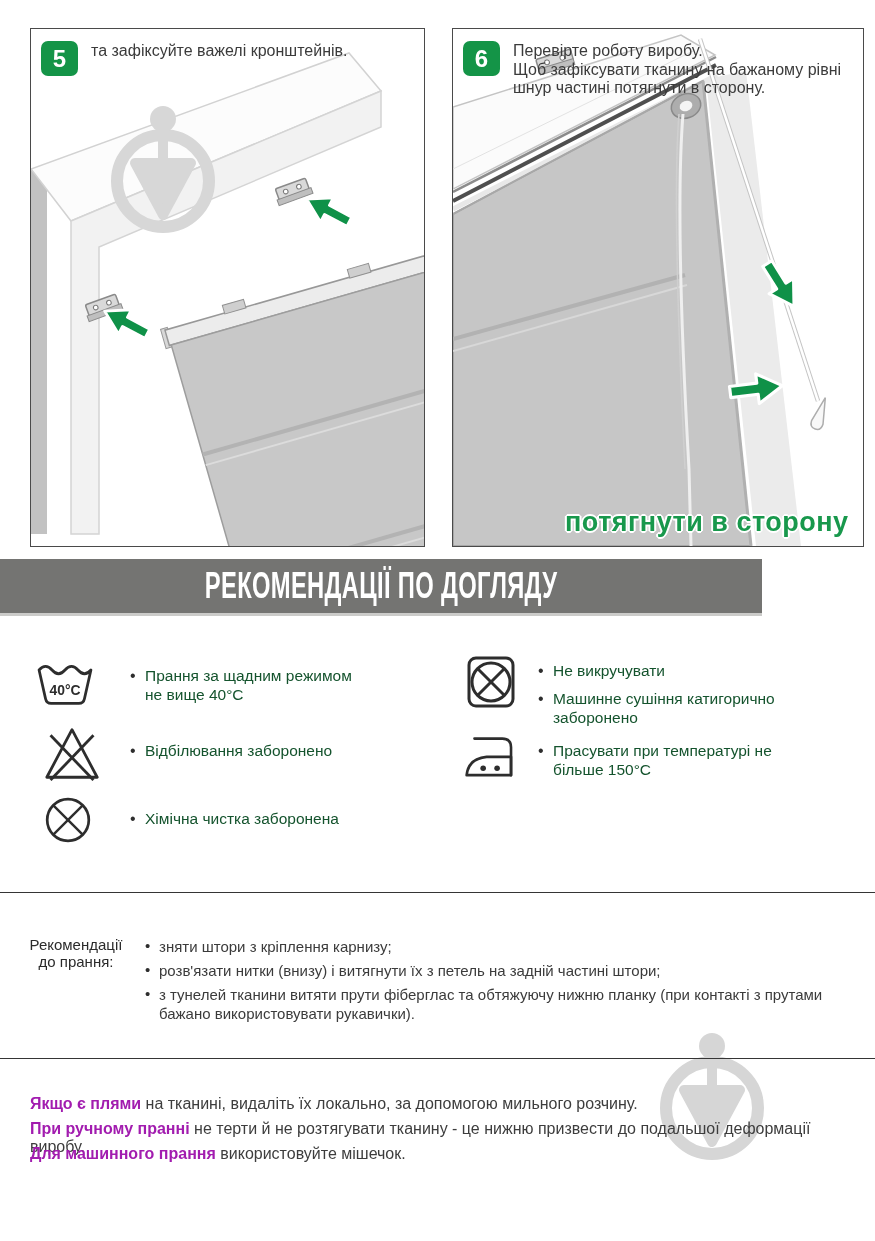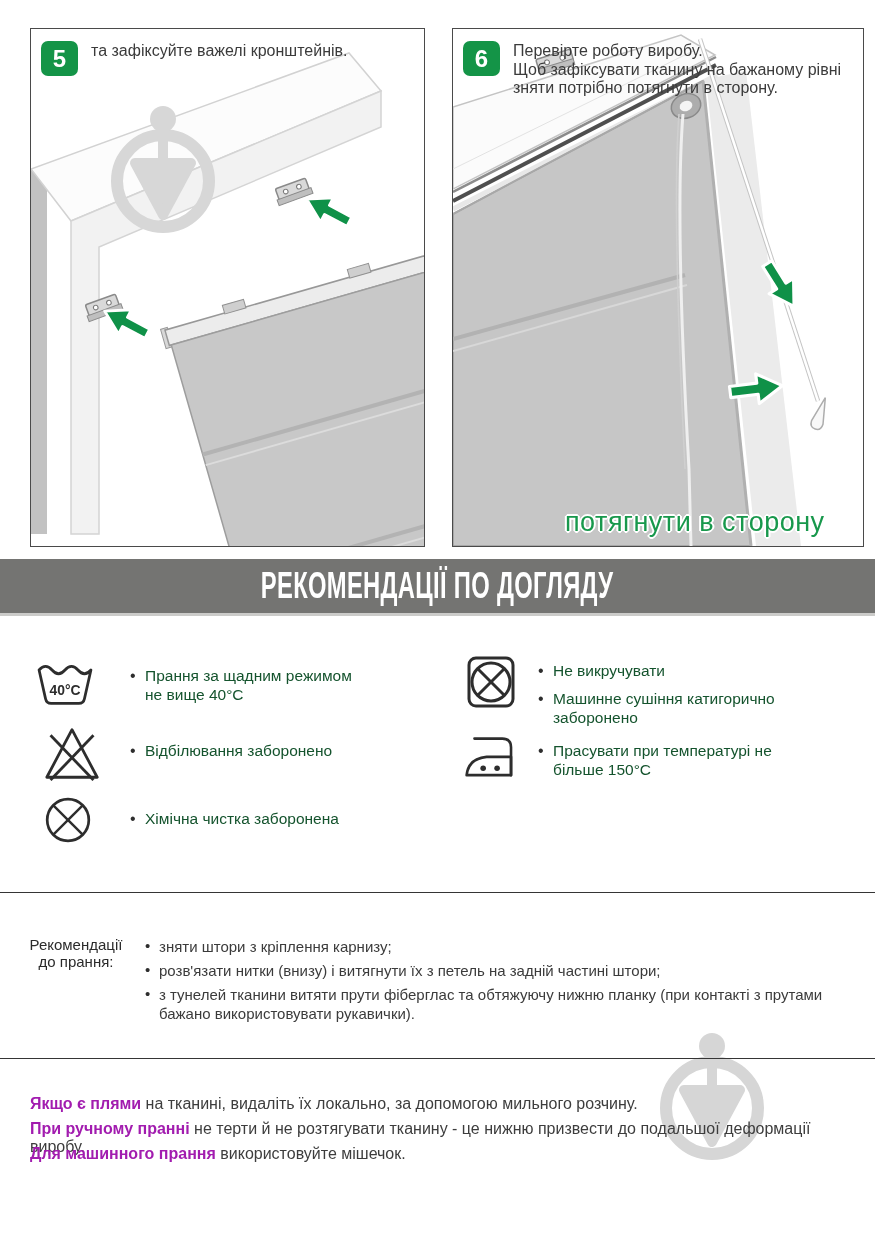--- a/index.html
+++ b/index.html
@@ -8,25 +8,25 @@
   
   .panel{position:absolute;top:28px;height:517px;border:1px solid #4a4a4a;background:#fff;overflow:hidden;}
   .panel-5{left:30px;width:393px;}
   .panel-6{left:452px;width:410px;}
   .step-head{position:absolute;left:10px;top:12px;display:flex;gap:13px;z-index:3;}
   .badge{flex:0 0 auto;width:37px;height:35px;border-radius:7px;background:#149447;color:#fff;
          font-size:24px;font-weight:bold;display:flex;align-items:center;justify-content:center;}
   .step-text{font-size:16px;line-height:1.17;color:#3b3b3b;padding-top:1px;}
   .wide-words{word-spacing:7px;}
   .illu{position:absolute;left:0;top:0;z-index:1;}
-  .callout{position:absolute;left:112px;top:478px;z-index:3;font-size:27px;font-weight:normal;
+  .callout{position:absolute;left:112px;top:478px;z-index:3;font-size:27px;font-weight:bold;
            color:#18984c;letter-spacing:.5px;white-space:nowrap;
            text-shadow:-2px 0 #fff,2px 0 #fff,0 -2px #fff,0 2px #fff,-1px -1px #fff,1px 1px #fff,1px -1px #fff,-1px 1px #fff;}
   
-  .banner{position:absolute;left:0;top:559px;width:875px;height:54px;background:#747472;
+  .banner{position:absolute;left:0;top:559px;width:762px;height:54px;background:#747472;
           border-bottom:3px solid #cbcbc9;display:flex;align-items:center;justify-content:center;z-index:2;}
   .banner-text{color:#fff;font-size:36px;font-weight:bold;white-space:nowrap;
                transform:scaleX(.66);letter-spacing:.5px;}
   
   .care-item{position:absolute;z-index:2;}
   .care-icon{position:absolute;z-index:2;}
   .care-text{font-size:15.5px;line-height:1.2;color:#14532d;position:relative;padding-left:15px;}
   .care-text::before{content:"•";position:absolute;left:0;top:-1px;color:#2e2e2e;font-size:16px;}
   
   .divider{position:absolute;left:0;width:875px;border-top:1.6px solid #353535;z-index:1;}
@@ -156,21 +156,21 @@
       </g>
       <g transform="translate(302,360) rotate(-7) scale(1.25)">
         <polygon points="-20,-4.5 2,-4.5 2,-12 22,0 2,12 2,4.5 -20,4.5" fill="#0f9148" stroke="#fff" stroke-width="2.5" stroke-linejoin="round"></polygon>
       </g>
     </svg>
     <div class="step-head">
       <div class="badge">6</div>
       <div class="step-text">
         <div>Перевірте роботу виробу.</div>
         <div>Щоб зафіксувати тканину на бажаному рівні</div>
-        <div>зняти потрібно потягнути в сторону.</div>
+        <div>шнур частині потягнути в сторону.</div>
       </div>
     </div>
     <div class="callout">потягнути в сторону</div>
   </div>
 
   <div class="banner">
     <div class="banner-text">РЕКОМЕНДАЦІЇ ПО ДОГЛЯДУ</div>
   </div>
 
   <svg class="care-icon" style="left:34px;top:658px;" width="62" height="50" viewBox="0 0 64 54">

